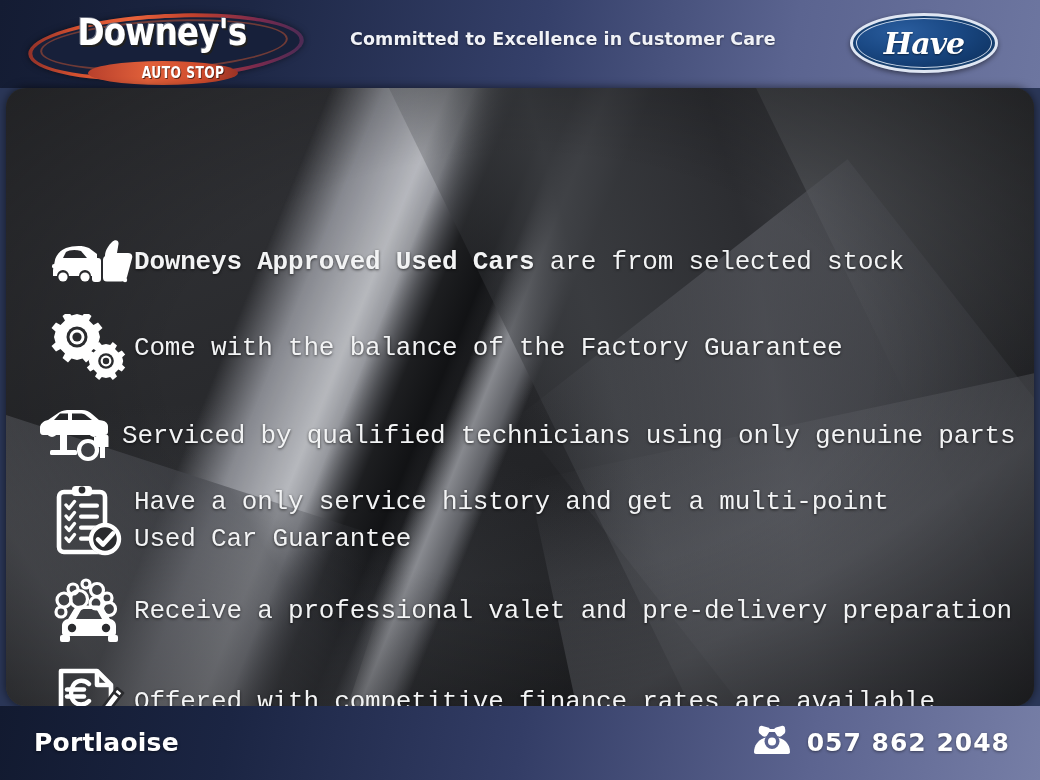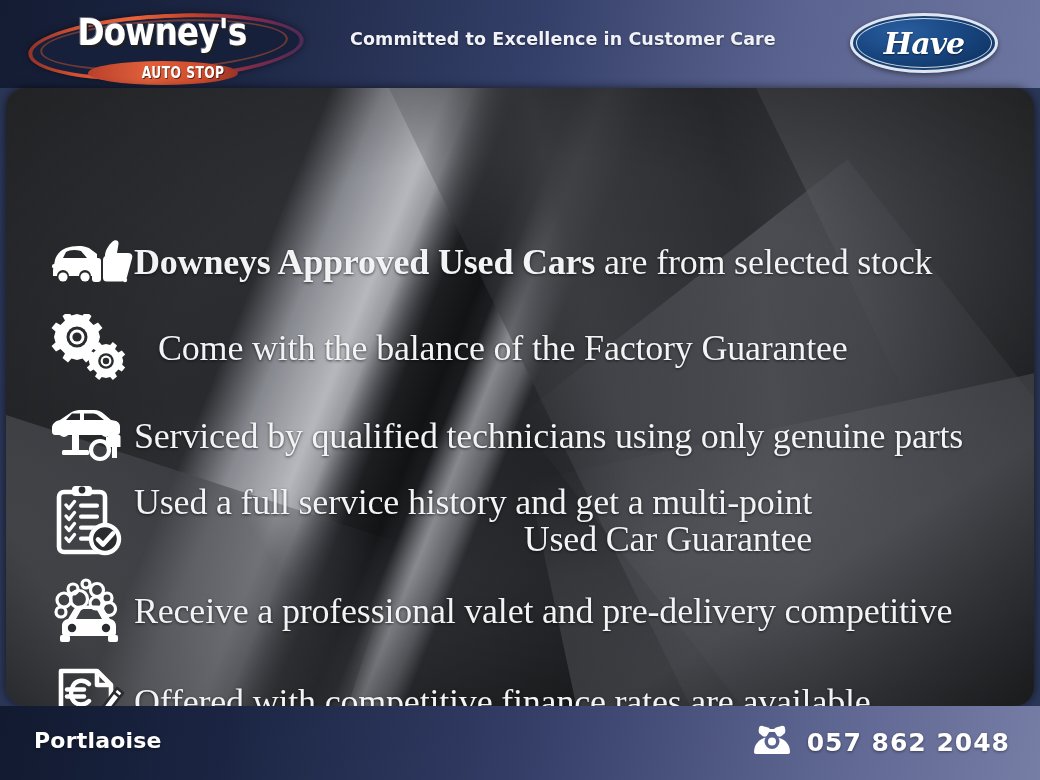--- a/index.html
+++ b/index.html
@@ -148,46 +148,45 @@
   .list{position:absolute;left:0;top:0;width:1028px;height:618px;}
   .row{
     position:absolute;display:flex;align-items:center;
   }
   .icon{
     width:88px;flex:0 0 88px;display:flex;align-items:center;justify-content:center;
   }
   .icon svg{display:block;}
   .txt{
     color:#f2f3f4;
-    font-family:Liberation Serif, serif;
-    font-size:36px;line-height:37px;
+    font-family:Liberation Mono, monospace;
+    font-size:26px;line-height:37px;
     font-weight:400;
     letter-spacing:-.2px;
     text-shadow:0 1px 3px rgba(0,0,0,.65);
     white-space:nowrap;
-    text-align:right;
   }
   .txt b{font-weight:bold;}
 
   .row1{left:40px;top:148px;}
-  .row2{left:40px;top:226px;gap:24px;}
-  .row3{left:40px;top:318px;}
+  .row2{left:40px;top:226px;}
+  .row3{left:28px;top:318px;}
   .row4{left:40px;top:396px;}
   .row5{left:40px;top:490px;}
   .row6{left:40px;top:578px;}
 
   
   .footer{
     position:absolute;left:0;top:706px;width:1040px;height:74px;
     background:linear-gradient(100deg,#121a30 0%,#1b2543 22%,#333d66 50%,#5c6490 78%,#767ea6 100%);
   }
   .branch{
     position:absolute;left:34px;top:22px;
     font-family:"DejaVu Sans", sans-serif;
-    font-weight:bold;font-size:22px;color:#ffffff;letter-spacing:.2px;
+    font-weight:bold;font-size:25px;color:#ffffff;letter-spacing:.2px;
     text-shadow:0 1px 3px rgba(0,0,0,.5);
   }
   .phone{
     position:absolute;right:30px;top:19px;display:flex;align-items:center;gap:14px;
   }
   .phone-num{
     font-family:"DejaVu Sans", sans-serif;
     font-weight:bold;font-size:25px;color:#ffffff;letter-spacing:1px;
     text-shadow:0 1px 3px rgba(0,0,0,.45);
   }
@@ -303,21 +302,21 @@
               <rect x="24" y="30.5" width="20" height="4.2" rx="2"></rect>
               <rect x="24" y="41.5" width="20" height="4.2" rx="2"></rect>
               <rect x="24" y="52.5" width="12" height="4.2" rx="2"></rect>
             </g>
             <circle cx="50" cy="55" r="16" fill="#2a2b2e"></circle>
             <circle cx="50" cy="55" r="14" fill="none" stroke="#fff" stroke-width="4.4"></circle>
             <path d="M43 55.5 L48 60.5 L58 49.5" stroke="#fff" stroke-width="4.6" stroke-linecap="round" stroke-linejoin="round"></path>
           </svg>
         </div>
         <div class="txt">
-          <div>Used a full service history and get a multi-point</div>
+          <div>Have a only service history and get a multi-point</div>
           <div>Used Car Guarantee</div>
         </div>
       </div>
 
       <div class="row row5">
         <div class="icon">
           <svg width="76" height="66" viewBox="0 0 76 66" fill="#fff">
             <g fill="none" stroke="#fff" stroke-width="3.2">
               <circle cx="21" cy="11" r="5"></circle>
               <circle cx="34" cy="6" r="4"></circle>
@@ -329,21 +328,21 @@
               <circle cx="57" cy="31" r="6.5"></circle>
               <circle cx="9" cy="34" r="5"></circle>
             </g>
             <path d="M10 48 C10 44 12.5 41.5 16 41 L22 31 C23.5 28.5 26 27.5 29 27.5 L45 27.5 C48 27.5 50.5 28.5 52 31 L58 41 C61.5 41.5 64 44 64 48 L64 55 C64 57 62.5 58 60.5 58 L13.5 58 C11.5 58 10 57 10 55 Z M24 41 L50 41 L45.5 33 C44.5 31.5 43 31 41 31 L33 31 C31 31 29.5 31.5 28.5 33 Z"></path>
             <circle cx="20" cy="50" r="4.2" fill="#2a2b2e"></circle>
             <circle cx="54" cy="50" r="4.2" fill="#2a2b2e"></circle>
             <rect x="8" y="57" width="10" height="7" rx="2"></rect>
             <rect x="56" y="57" width="10" height="7" rx="2"></rect>
           </svg>
         </div>
-        <div class="txt">Receive a professional valet and pre-delivery competitive</div>
+        <div class="txt">Receive a professional valet and pre-delivery preparation</div>
       </div>
 
       <div class="row row6">
         <div class="icon">
           <svg width="70" height="72" viewBox="0 0 70 72" fill="none">
             <path d="M6 5 L42 5 L56 19 L56 67 L6 67 Z" stroke="#fff" stroke-width="4.6" stroke-linejoin="round"></path>
             <path d="M42 5 L42 19 L56 19" stroke="#fff" stroke-width="4.6" stroke-linejoin="round"></path>
             <g stroke="#fff" stroke-width="4.4" stroke-linecap="round" fill="none">
               <path d="M34 18 C30 13.5 22 13.5 18.5 19 C15 24.5 15.5 31.5 19 35.5 C22.5 39.5 30 39.5 34 35"></path>
               <path d="M12 23.5 L29 23.5"></path>

